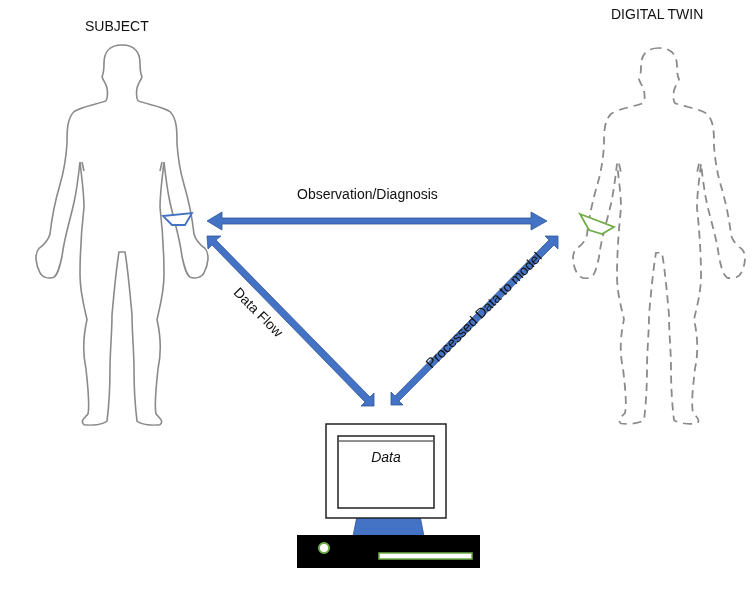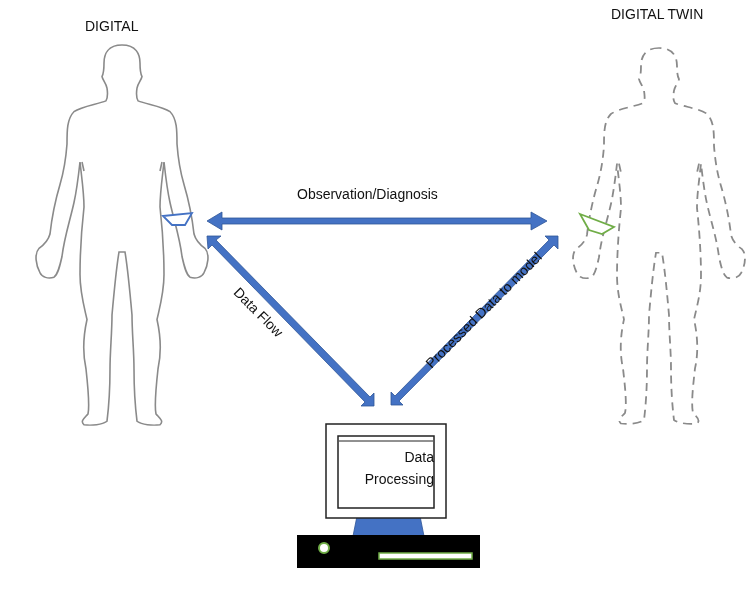--- a/index.html
+++ b/index.html
@@ -1,20 +1,20 @@
 <!DOCTYPE html>
 <html><head>
 <meta charset="utf-8">
 <style>
   html, body { margin:0; padding:0; background:#ffffff; }
   body { width:754px; height:595px; position:relative; overflow:hidden; font-family:"Liberation Sans", sans-serif; }
   svg { position:absolute; left:0; top:0; }
   .lbl { position:absolute; font-size:14px; color:#111; white-space:nowrap; }
   .rot { transform-origin: center center; }
-  .screen-text { position:absolute; font-size:14px; color:#111; text-align:right; line-height:22px; }
+  .screen-text { position:absolute; font-size:14px; color:#111; text-align:center; line-height:22px;font-style:italic; }
 </style>
 </head>
 <body>
 
 <svg width="754" height="595" viewBox="0 0 754 595">
   <defs>
     <g id="body">
       <path d="M0,0 C-14,0 -18,10 -18,20 C-18,30 -19,33 -20,35 C-19,40 -16,42 -15,48 C-14,55 -14,58 -16,62 C-25,66 -40,68 -48,74 C-55,82 -55,95 -55,110 C-56,125 -58,140 -62,155 C-66,170 -70,190 -72,210 C-74,218 -78,222 -83,226 C-88,232 -86,245 -82,253 C-80,258 -74,260 -68,258 C-64,255 -62,245 -60,235 C-58,215 -52,195 -48,175 C-46,165 -44,150 -42,130 C-40,150 -38,165 -38,180 C-40,200 -42,230 -42,255 C-42,275 -38,290 -35,305 C-38,320 -40,340 -36,360 C-34,380 -32,400 -34,410 C-38,415 -42,418 -38,422 C-30,423 -20,422 -15,418 C-13,400 -12,380 -12,360 C-12,340 -10,320 -10,300 C-8,275 -6,250 -3,230 L3,230 C6,250 8,275 10,300 C10,320 12,340 12,360 C12,380 13,400 15,418 C20,422 30,423 38,422 C42,418 38,415 34,410 C32,400 34,380 36,360 C40,340 38,320 35,305 C38,290 42,275 42,255 C42,230 40,200 38,180 C38,165 40,150 42,130 C44,150 46,165 48,175 C52,195 58,215 60,235 C62,245 64,255 68,258 C74,260 80,258 82,253 C86,245 88,232 83,226 C78,222 74,218 72,210 C70,190 66,170 62,155 C58,140 56,125 55,110 C55,95 55,82 48,74 C40,68 25,66 16,62 C14,58 14,55 15,48 C16,42 19,40 20,35 C19,33 18,30 18,20 C18,10 14,0 0,0 Z"></path>
       <path d="M-40,130 L-38,140 M40,130 L38,140"></path>
     </g>
@@ -48,22 +48,21 @@
     <polygon points="357,516 420,516 424,536 353,536" fill="#4472C4" stroke="#2F5597" stroke-width="0.8"></polygon>
     <rect x="326" y="424" width="120" height="94" fill="#ffffff" stroke="#222" stroke-width="1.5"></rect>
     <rect x="338" y="436" width="96" height="72" fill="#ffffff" stroke="#222" stroke-width="1.5"></rect>
     <line x1="339" y1="441" x2="433" y2="441" stroke="#222" stroke-width="1"></line>
     <rect x="297" y="535" width="183" height="33" fill="#000000"></rect>
     <circle cx="324" cy="548" r="5" fill="#ffffff" stroke="#70AD47" stroke-width="2"></circle>
     <rect x="379" y="553" width="93" height="6" fill="#ffffff" stroke="#70AD47" stroke-width="1.5"></rect>
   </g>
 </svg>
 
-<div class="lbl" style="left:85px; top:18px;">DIGITAL</div>
+<div class="lbl" style="left:85px; top:18px;">SUBJECT</div>
 <div class="lbl" style="left:611px; top:6px;">DIGITAL TWIN</div>
 <div class="lbl" style="left:297px; top:186px;">Observation/Diagnosis</div>
 <div class="lbl rot" style="left:227px; top:304px; transform:rotate(45deg);">Data Flow</div>
 <div class="lbl rot" style="left:405px; top:302px; transform:rotate(-45deg);">Processed Data to model</div>
 
 <div class="screen-text" style="left:338px; top:446px; width:96px;">
   <div>Data</div>
-  <div>Processing</div>
 </div>
 
 </body></html>

